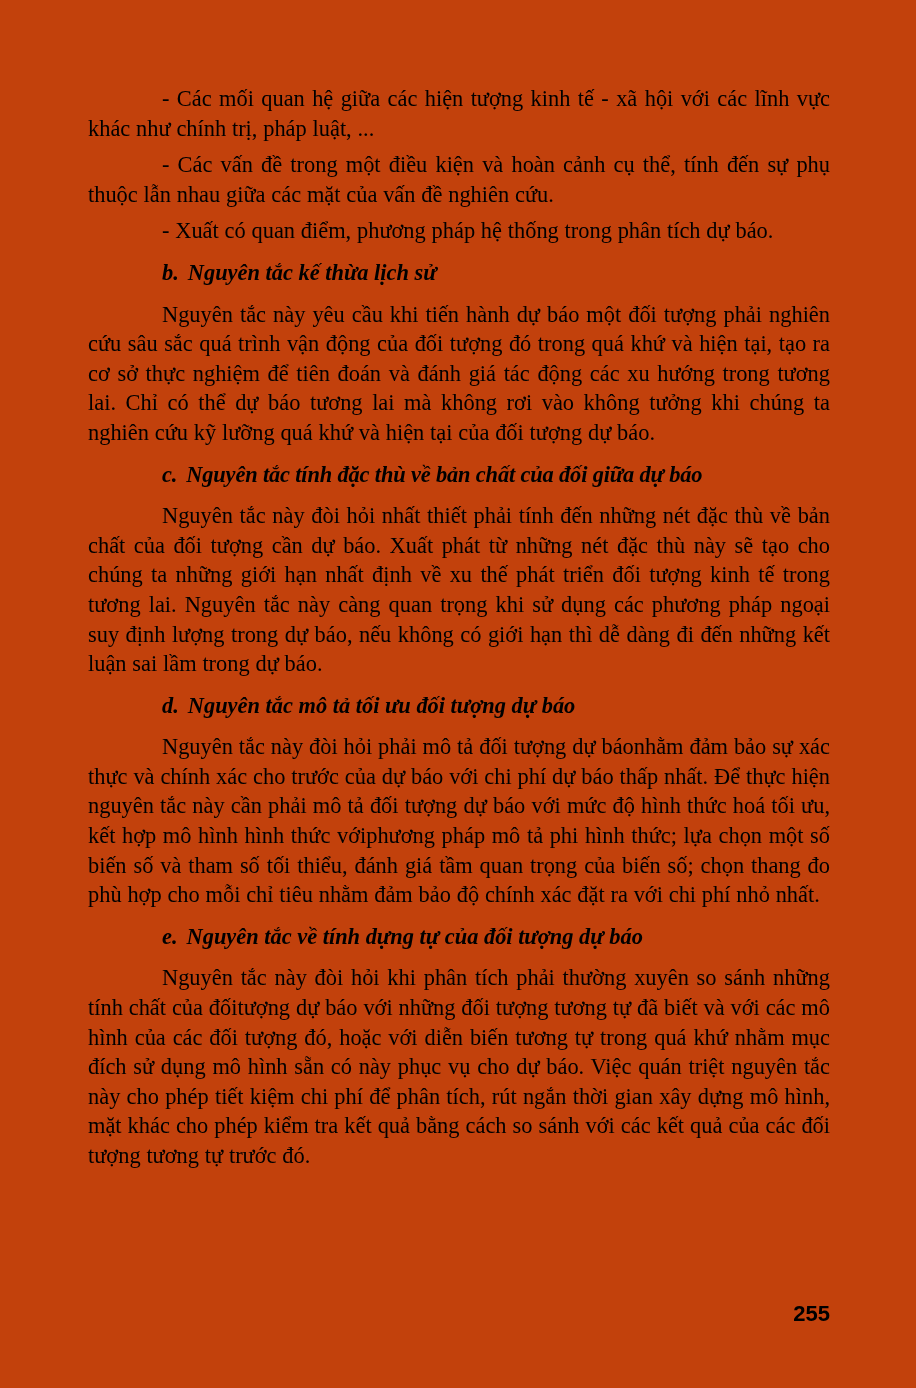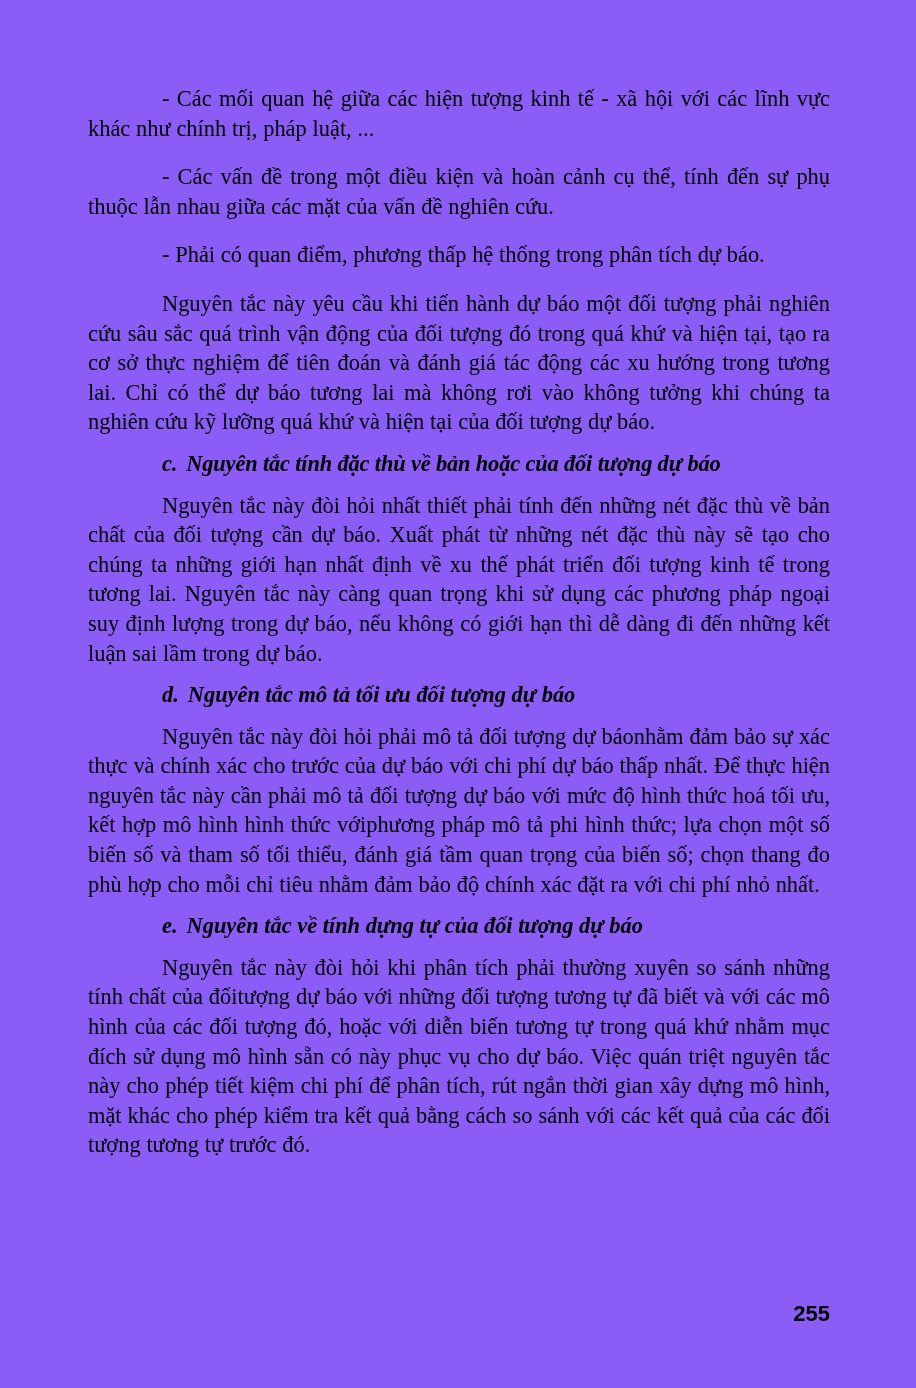--- a/index.html
+++ b/index.html
@@ -16,21 +16,21 @@
     color: #000000;
     -webkit-font-smoothing: antialiased;
   }
 
   #page {
     position: absolute;
     left: 0;
     top: 0;
     width: 916px;
     height: 1388px;
-    background: #8b5cf6;
+    background: #c2410c;
   }
 
   #content {
     position: absolute;
     left: 88px;
     top: 84px;
     width: 742px;
   }
 
   
@@ -39,21 +39,21 @@
     font-size: 22.4px;
     line-height: 29.6px;
     text-align: justify;
     text-justify: inter-word;
     text-indent: 74px;
     hyphens: none;
     word-spacing: 0.2px;
   }
 
   .para + .para {
-    margin-top: 19px;
+    margin-top: 7px;
   }
 
   
   .heading {
     margin: 0;
     font-size: 22.4px;
     line-height: 29.6px;
     font-weight: bold;
     font-style: italic;
     text-align: left;
@@ -95,26 +95,27 @@
 <body>
 
 <div id="page">
 
   <div id="content">
 
     <p class="para">- Các mối quan hệ giữa các hiện tượng kinh tế - xã hội với các lĩnh vực khác như chính trị, pháp luật, ...</p>
 
     <p class="para">- Các vấn đề trong một điều kiện và hoàn cảnh cụ thể, tính đến sự phụ thuộc lẫn nhau giữa các mặt của vấn đề nghiên cứu.</p>
 
-    <p class="para">- Phải có quan điểm, phương thấp hệ thống trong phân tích dự báo.</p>
+    <p class="para">- Xuất có quan điểm, phương pháp hệ thống trong phân tích dự báo.</p>
 
+    <p class="heading"><span class="marker">b.</span><span>Nguyên tắc kế thừa lịch sử</span></p>
 
     <p class="para">Nguyên tắc này yêu cầu khi tiến hành dự báo một đối tượng phải nghiên cứu sâu sắc quá trình vận động của đối tượng đó trong quá khứ và hiện tại, tạo ra cơ sở thực nghiệm để tiên đoán và đánh giá tác động các xu hướng trong tương lai. Chỉ có thể dự báo tương lai mà không rơi vào không tưởng khi chúng ta nghiên cứu kỹ lưỡng quá khứ và hiện tại của đối tượng dự báo.</p>
 
-    <p class="heading wide"><span class="marker">c.</span><span>Nguyên tắc tính đặc thù về bản hoặc của đối tượng dự báo</span></p>
+    <p class="heading wide"><span class="marker">c.</span><span>Nguyên tắc tính đặc thù về bản chất của đối giữa dự báo</span></p>
 
     <p class="para">Nguyên tắc này đòi hỏi nhất thiết phải tính đến những nét đặc thù về bản chất của đối tượng cần dự báo. Xuất phát từ những nét đặc thù này sẽ tạo cho chúng ta những giới hạn nhất định về xu thế phát triển đối tượng kinh tế trong tương lai. Nguyên tắc này càng quan trọng khi sử dụng các phương pháp ngoại suy định lượng trong dự báo, nếu không có giới hạn thì dễ dàng đi đến những kết luận sai lầm trong dự báo.</p>
 
     <p class="heading"><span class="marker">d.</span><span>Nguyên tắc mô tả tối ưu đối tượng dự báo</span></p>
 
     <p class="para">Nguyên tắc này đòi hỏi phải mô tả đối tượng dự báonhằm đảm bảo sự xác thực và chính xác cho trước của dự báo với chi phí dự báo thấp nhất. Để thực hiện nguyên tắc này cần phải mô tả đối tượng dự báo với mức độ hình thức hoá tối ưu, kết hợp mô hình hình thức vớiphương pháp mô tả phi hình thức; lựa chọn một số biến số và tham số tối thiểu, đánh giá tầm quan trọng của biến số; chọn thang đo phù hợp cho mỗi chỉ tiêu nhằm đảm bảo độ chính xác đặt ra với chi phí nhỏ nhất.</p>
 
     <p class="heading"><span class="marker">e.</span><span>Nguyên tắc về tính dựng tự của đối tượng dự báo</span></p>
 
     <p class="para">Nguyên tắc này đòi hỏi khi phân tích phải thường xuyên so sánh những tính chất của đốitượng dự báo với những đối tượng tương tự đã biết và với các mô hình của các đối tượng đó, hoặc với diễn biến tương tự trong quá khứ nhằm mục đích sử dụng mô hình sẵn có này phục vụ cho dự báo. Việc quán triệt nguyên tắc này cho phép tiết kiệm chi phí để phân tích, rút ngắn thời gian xây dựng mô hình, mặt khác cho phép kiểm tra kết quả bằng cách so sánh với các kết quả của các đối tượng tương tự trước đó.</p>

